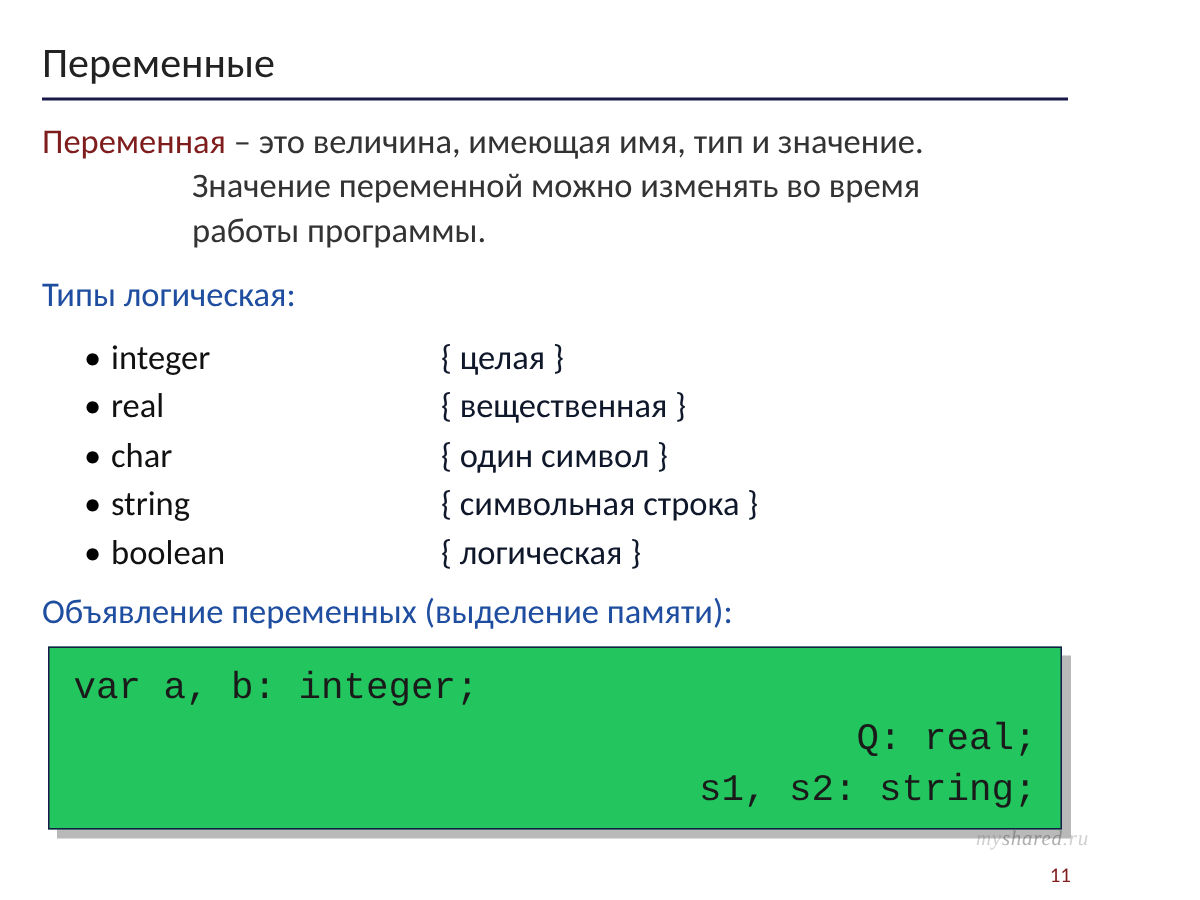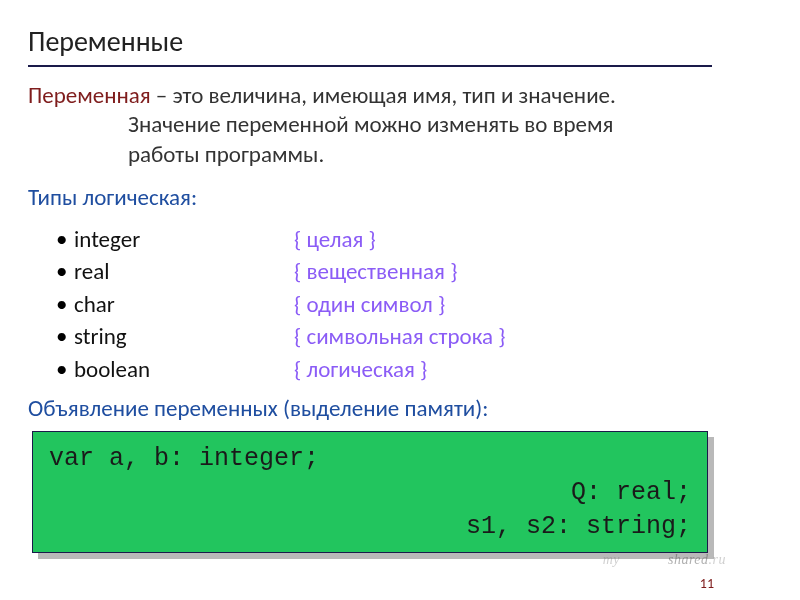--- a/index.html
+++ b/index.html
@@ -62,21 +62,21 @@
     content: "•";
     display: inline-block;
     width: 18px;
     color: #000;
   }
   .type-name {
     width: 220px;
     color: #111;
   }
   .type-desc {
-    color: #8b5cf6;
+    color: #0f172a;
   }
   .decl-heading {
     color: #1f4ea0;
     margin: 8px 0 8px 0;
   }
   .code-shadow {
     position: relative;
     margin: 2px 4px 0 4px;
   }
   .code-shadow::after {
@@ -116,21 +116,20 @@
     right: 14px;
     bottom: 32px;
     font-size: 14px;
     font-style: italic;
     letter-spacing: 0.5px;
     color: rgba(120,120,120,0.35);
     font-family: Georgia, "Times New Roman", serif;
   }
   .watermark .wm-strong {
     color: rgba(80,80,80,0.45);
-    margin-left: 48px;
   }
 </style>
 </head>
 <body>
 
 <div class="slide">
 
   <div class="title">Переменные</div>
   <hr class="hr">
 

